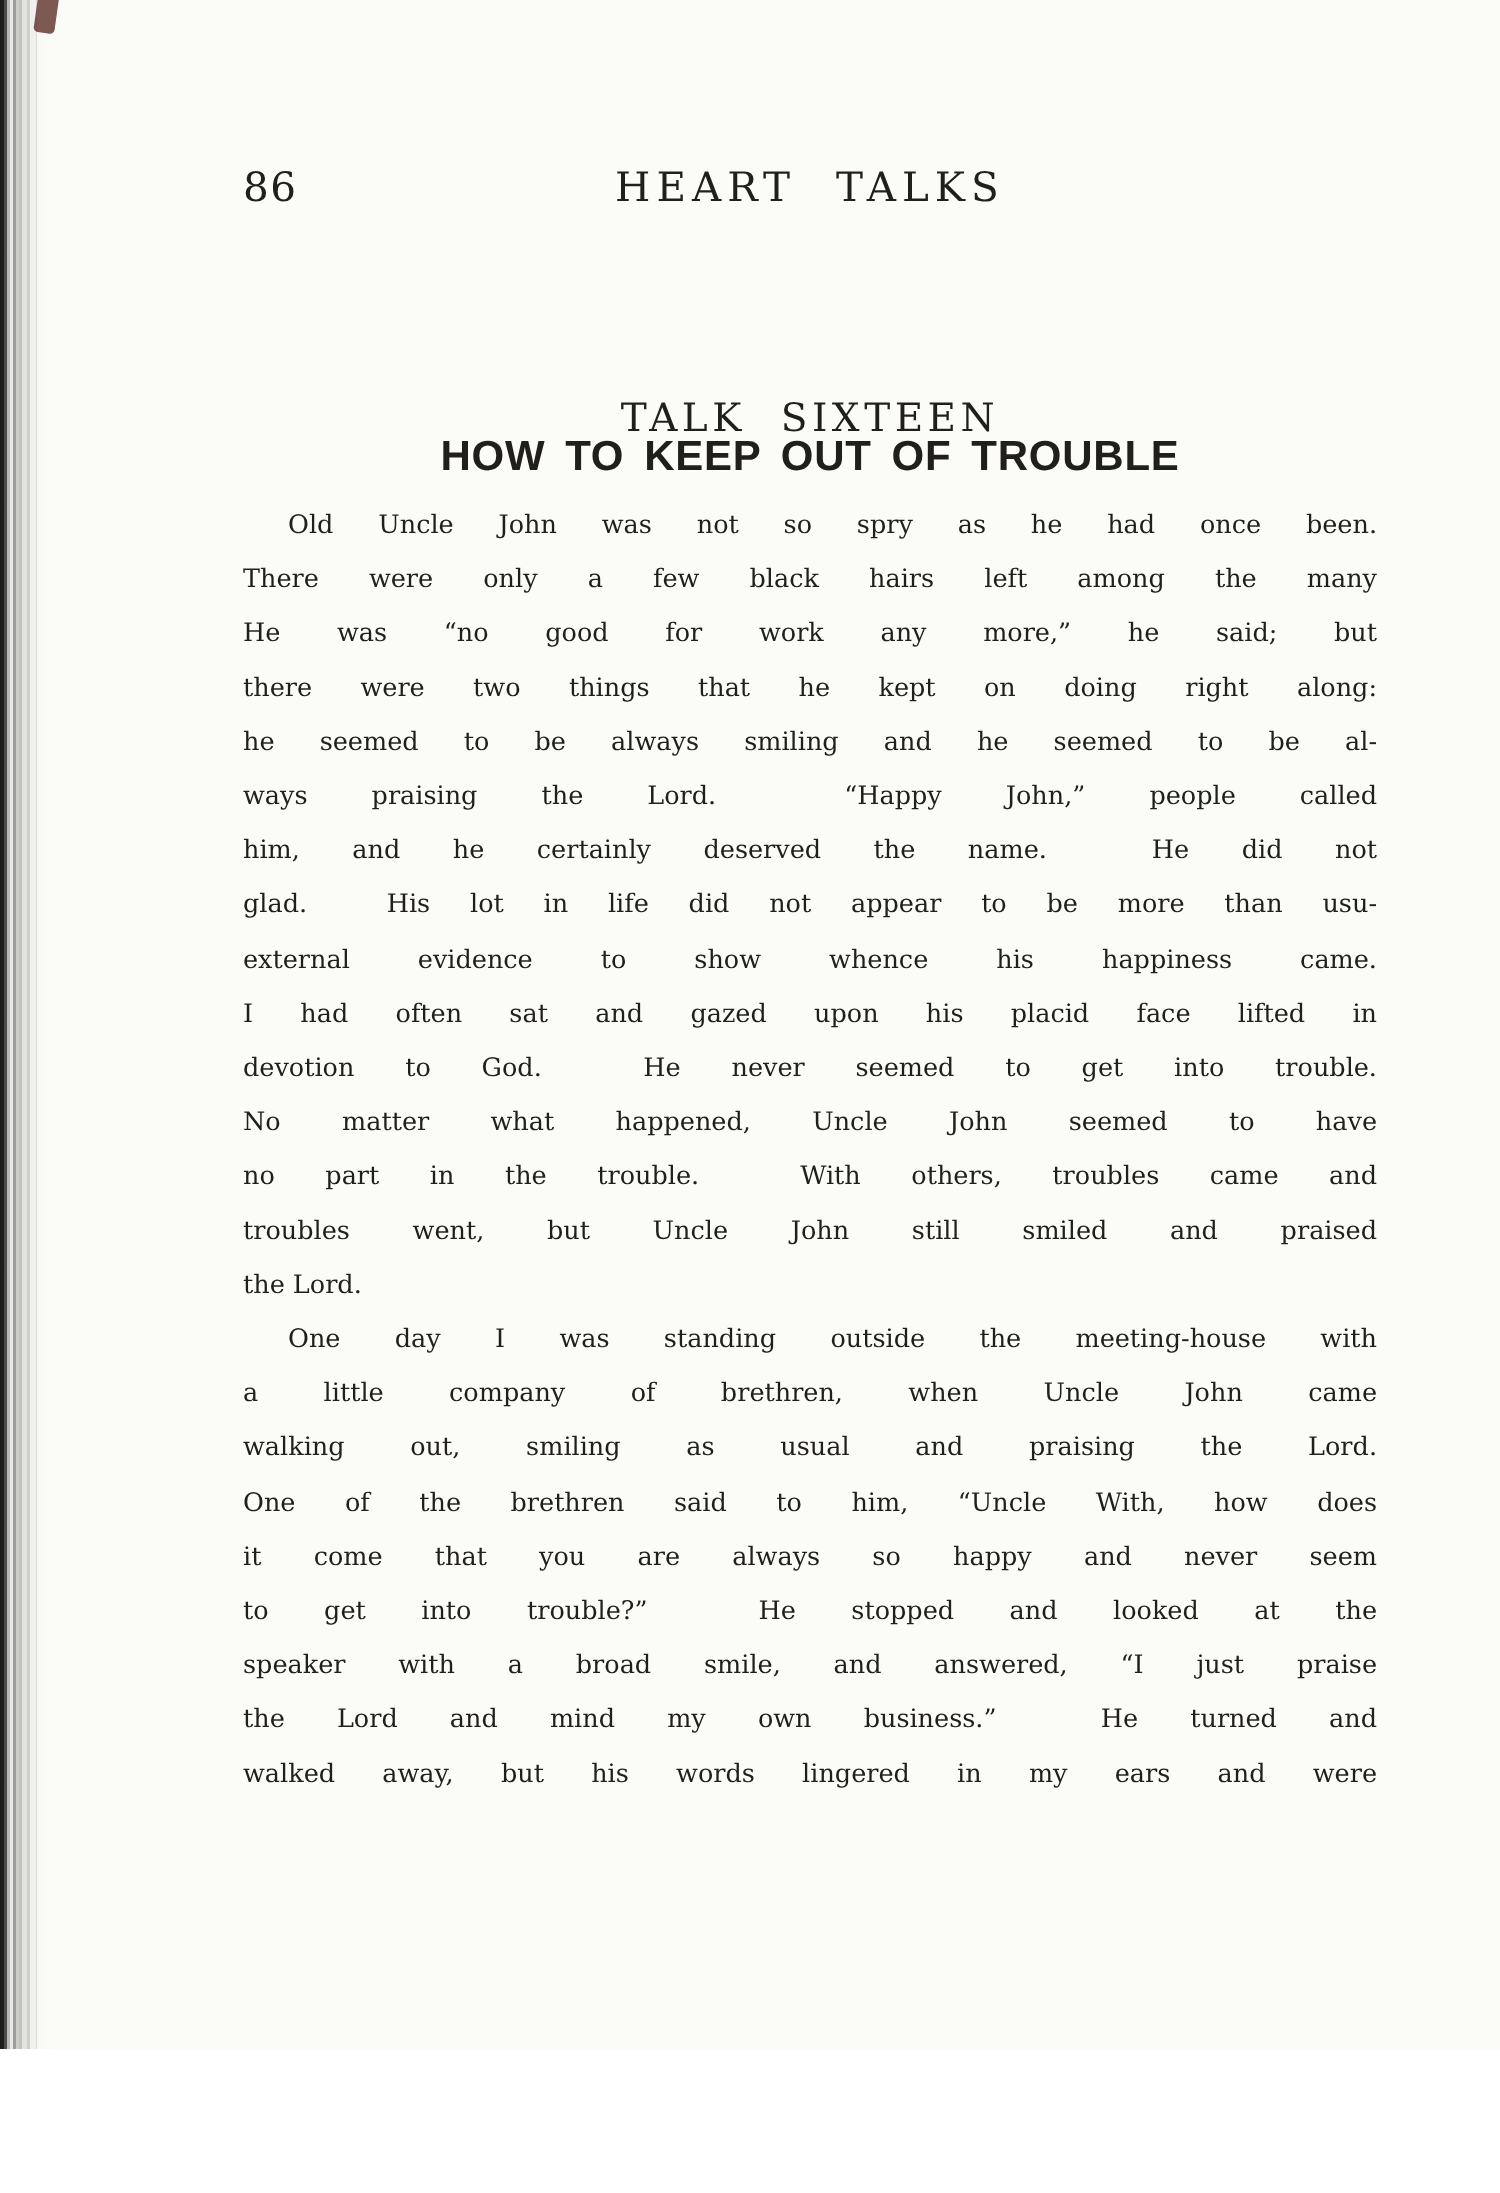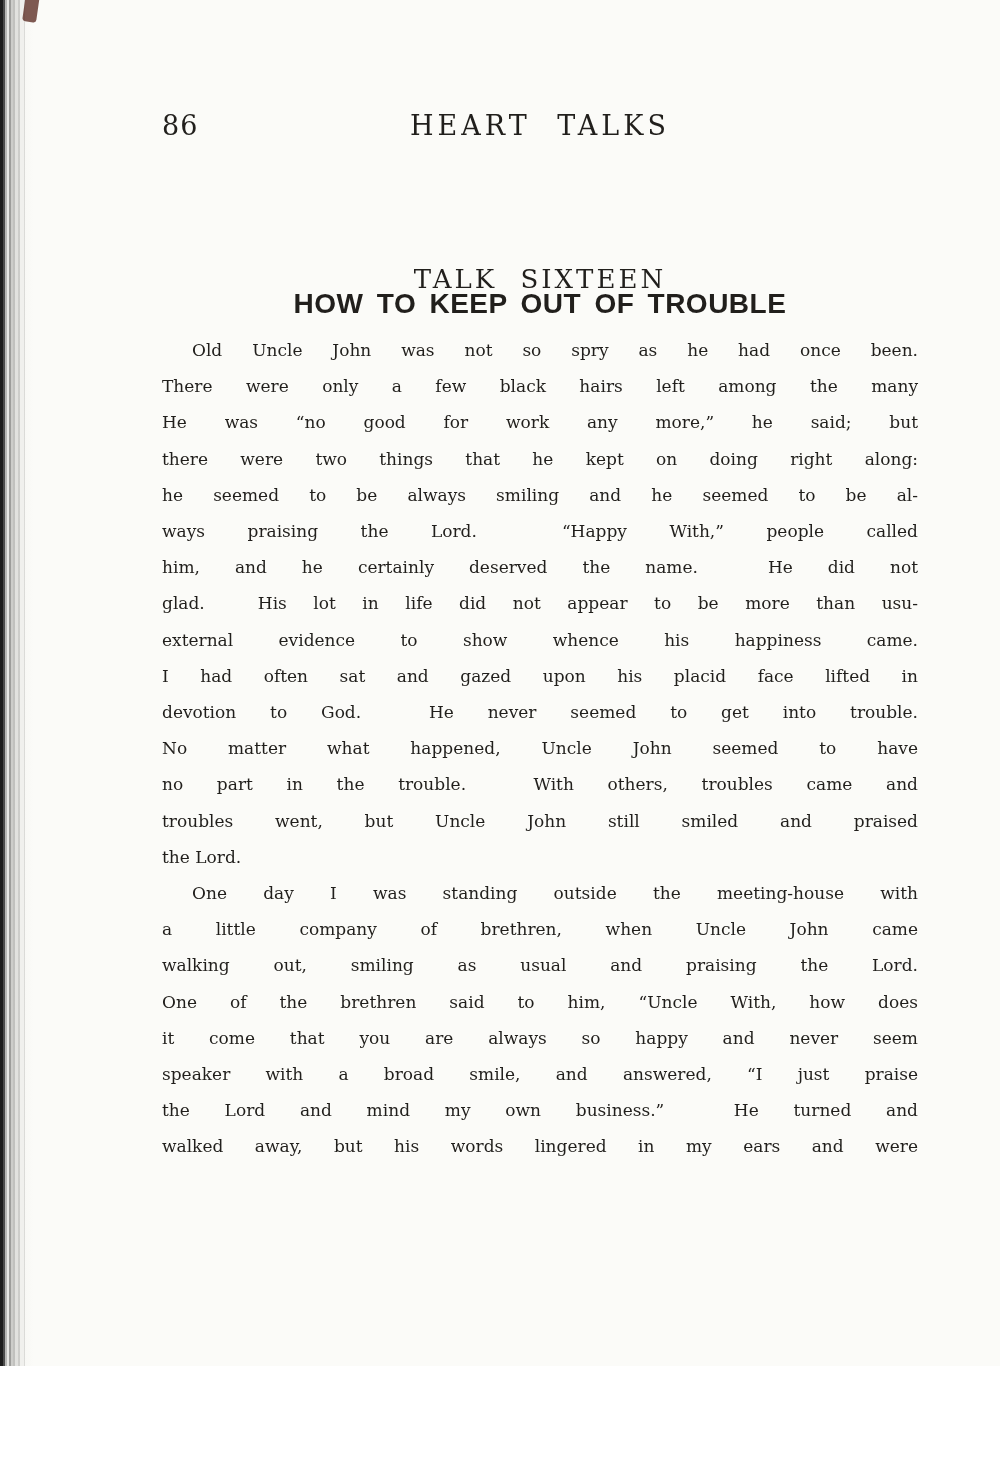--- a/index.html
+++ b/index.html
@@ -123,35 +123,36 @@
 
   <h1 class="talk-title">HOW TO KEEP OUT OF TROUBLE</h1>
 
   <div class="body-text">
       <div class="para">
         <div class="line just indent">Old Uncle John was not so spry as he had once been.</div>
         <div class="line just">There were only a few black hairs left among the many</div>
         <div class="line just">He was “no good for work any more,” he said; but</div>
         <div class="line just">there were two things that he kept on doing right along:</div>
         <div class="line just">he seemed to be always smiling and he seemed to be al-</div>
-        <div class="line just">ways praising the Lord.  “Happy With,” people called</div>
+        <div class="line just">ways praising the Lord.  “Happy John,” people called</div>
         <div class="line just">him, and he certainly deserved the name.  He did not</div>
         <div class="line just">glad.  His lot in life did not appear to be more than usu-</div>
         <div class="line just">external evidence to show whence his happiness came.</div>
         <div class="line just">I had often sat and gazed upon his placid face lifted in</div>
         <div class="line just">devotion to God.  He never seemed to get into trouble.</div>
         <div class="line just">No matter what happened, Uncle John seemed to have</div>
         <div class="line just">no part in the trouble.  With others, troubles came and</div>
         <div class="line just">troubles went, but Uncle John still smiled and praised</div>
         <div class="line">the Lord.</div>
       </div>
       <div class="para">
         <div class="line just indent">One day I was standing outside the meeting-house with</div>
         <div class="line just">a little company of brethren, when Uncle John came</div>
         <div class="line just">walking out, smiling as usual and praising the Lord.</div>
         <div class="line just">One of the brethren said to him, “Uncle With, how does</div>
         <div class="line just">it come that you are always so happy and never seem</div>
+        <div class="line just">to get into trouble?”  He stopped and looked at the</div>
         <div class="line just">speaker with a broad smile, and answered, “I just praise</div>
         <div class="line just">the Lord and mind my own business.”  He turned and</div>
         <div class="line just">walked away, but his words lingered in my ears and were</div>
       </div>
     </div>
 </div>
 
 </body></html>

